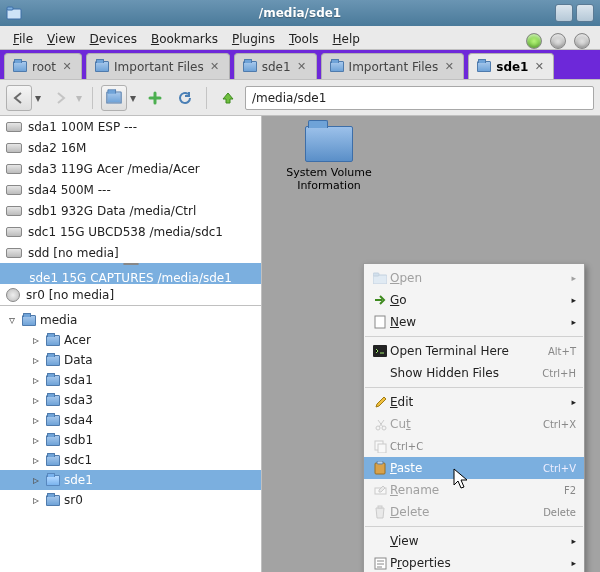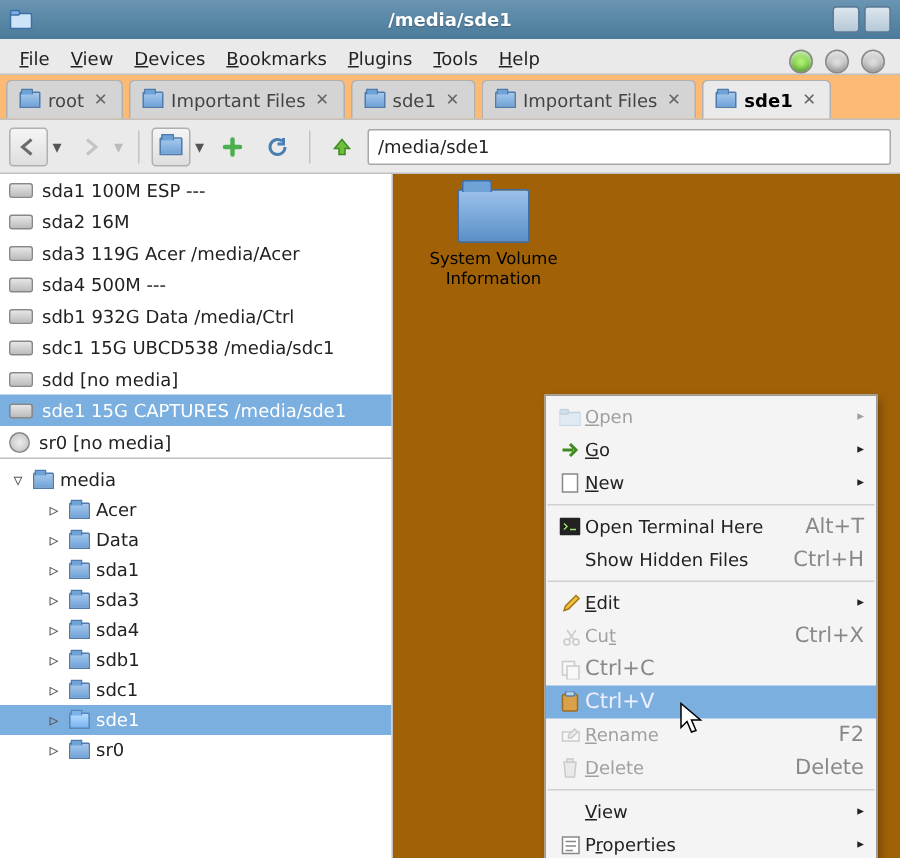--- a/index.html
+++ b/index.html
@@ -14,44 +14,44 @@
 
 .menubar { height: 24px; background: #eaeaea; display: flex; align-items: flex-end; padding: 0 6px; border-bottom: 1px solid #c0c0c0; }
 .menubar .menu { padding: 3px 7px; color: #222; }
 .menubar .menu u { text-decoration: underline; }
 .menubar .mspacer { flex: 1; }
 .led { width: 16px; height: 16px; border-radius: 50%; margin: 0 4px; border: 1px solid #888; box-shadow: inset 0 2px 3px rgba(255,255,255,.6), inset 0 -2px 3px rgba(0,0,0,.2); }
 .led.green { background: radial-gradient(#b6f27a,#5db82c); }
 .led.off { background: radial-gradient(#e0e0e0,#b0b0b0); }
 
 
-.tabbar { height: 30px; background: #fdba74; display: flex; align-items: flex-end; padding: 0 4px; gap: 4px; border-bottom: 1px solid #c0c0c0; }
+.tabbar { height: 30px; background: #6d28d9; display: flex; align-items: flex-end; padding: 0 4px; gap: 4px; border-bottom: 1px solid #c0c0c0; }
 .tab { display: flex; align-items: center; gap: 5px; height: 26px; padding: 0 8px; background: #d4d4d4; border: 1px solid #b0b0b0; border-bottom: none; border-radius: 4px 4px 0 0; color: #444; }
 .tab.active { background: #eaeaea; font-weight: bold; color: #000; }
 .tab-close { width: 12px; height: 12px; border-radius: 2px; display: flex; align-items: center; justify-content: center; color: #666; font-size: 11px; }
 .fico { width: 14px; height: 11px; background: linear-gradient(#a7c8ec,#6fa3d8); border: 1px solid #4f7bad; border-radius: 1px 1px 0 0; position: relative; }
 .fico::before { content:""; position: absolute; top:-3px; left:0; width:6px; height:3px; background:#6fa3d8; border:1px solid #4f7bad; border-bottom:none; border-radius:1px 1px 0 0; }
 
 
 .toolbar { height: 36px; background: #eaeaea; display: flex; align-items: center; padding: 0 6px; gap: 4px; border-bottom: 1px solid #c0c0c0; }
 .tbtn { width: 26px; height: 26px; border: 1px solid #b0b0b0; border-radius: 3px; background: linear-gradient(#f5f5f5,#dedede); display: flex; align-items: center; justify-content: center; }
 .tbtn.flat { border: none; background: transparent; }
 .tdd { width: 10px; display:flex; align-items:center; justify-content:center; color:#555; margin-left:-3px; }
 .sep { width: 1px; height: 22px; background: #c4c4c4; margin: 0 4px; }
 .addr { flex: 1; height: 24px; background: #fff; border: 1px solid #a8a8a8; border-radius: 2px; padding: 0 6px; display: flex; align-items: center; color: #222; }
 
 
 .split { display: flex; height: calc(572px - 26px - 24px - 30px - 36px); }
 .leftcol { width: 262px; display: flex; flex-direction: column; border-right: 1px solid #c0c0c0; background: #fff; }
-.rightcol { flex: 1; background: #a16207; position: relative; }
+.rightcol { flex: 1; background: #a3a3a3; position: relative; }
 
 
 .devlist { flex: 0 0 auto; border-bottom: 1px solid #c0c0c0; }
 .devrow { height: 21px; display: flex; align-items: center; gap: 6px; padding: 0 6px; color: #222; }
-.devrow.selected { background: #7bafdf; color: #fff; }
+.devrow.selected { background: #7bafdf; color: #fff; flex-direction: column; }
 .drv { width: 16px; height: 10px; background: linear-gradient(#e6e6e6,#bcbcbc); border:1px solid #888; border-radius:2px; }
 .disc { width: 14px; height:14px; border-radius:50%; background: radial-gradient(#eee,#bbb); border:1px solid #888; }
 
 
 .treewrap { flex: 1; overflow: hidden; padding-top: 4px; }
 .trow { height: 20px; display: flex; align-items: center; gap: 4px; color: #222; }
 .trow .exp { width: 12px; text-align: center; color: #555; }
 .trow.selected { background: #7bafdf; color: #fff; }
 .trow.selected .fico { filter: brightness(1.1); }
 
@@ -63,21 +63,21 @@
 
 
 .ctx { position: absolute; left: 363px; top: 263px; width: 222px; background: #f4f4f4; border: 1px solid #9a9a9a; box-shadow: 2px 3px 6px rgba(0,0,0,.3); padding: 3px 0; }
 .crow { height: 22px; display: flex; align-items: center; padding: 0 8px 0 6px; color: #222; }
 .crow.disabled { color: #a0a0a0; }
 .crow.disabled .cico svg { opacity: .45; }
 .crow.hl { background: #7bafdf; color: #fff; }
 .crow .cico { width: 20px; display: flex; justify-content: center; }
 .crow .clbl { flex: 1; }
 .crow .clbl u { text-decoration: underline; }
-.crow .accel { color: #888; font-size: 14px; }
+.crow .accel { color: #888; font-size: 10px; }
 .crow.hl .accel { color: #eef; }
 .crow .sub { color: inherit; font-size: 9px; }
 .csep { height: 1px; background: #d0d0d0; margin: 3px 1px; }
 
 
 .cursor { position: absolute; left: 453px; top: 468px; width: 18px; height: 24px; pointer-events: none; z-index: 99; }
 
 svg { display: block; }
 </style>
 </head>
@@ -355,20 +355,21 @@
       </span>
       <span class="accel">Ctrl+C</span>
     </div>
   <div class="crow hl">
       <span class="cico">
         <svg width="12" height="14">
           <rect x="1" y="2" width="10" height="11" rx="1" fill="#d9a24a" stroke="#9a6e20"></rect>
           <rect x="3" y="0" width="6" height="3" rx="1" fill="#b8d4ef" stroke="#5a7fa5"></rect>
         </svg>
       </span>
+      <span class="clbl"><u>P</u>aste</span>
       <span class="accel">Ctrl+V</span>
     </div>
   <div class="crow disabled">
       <span class="cico">
         <svg width="13" height="13">
           <rect x="1" y="4" width="11" height="6" fill="#fff" stroke="#999"></rect>
           <path d="M9 2l2 2-4 4H5V6z" fill="#ddd" stroke="#999"></path>
         </svg>
       </span>
       <span class="clbl"><u>R</u>ename</span>

